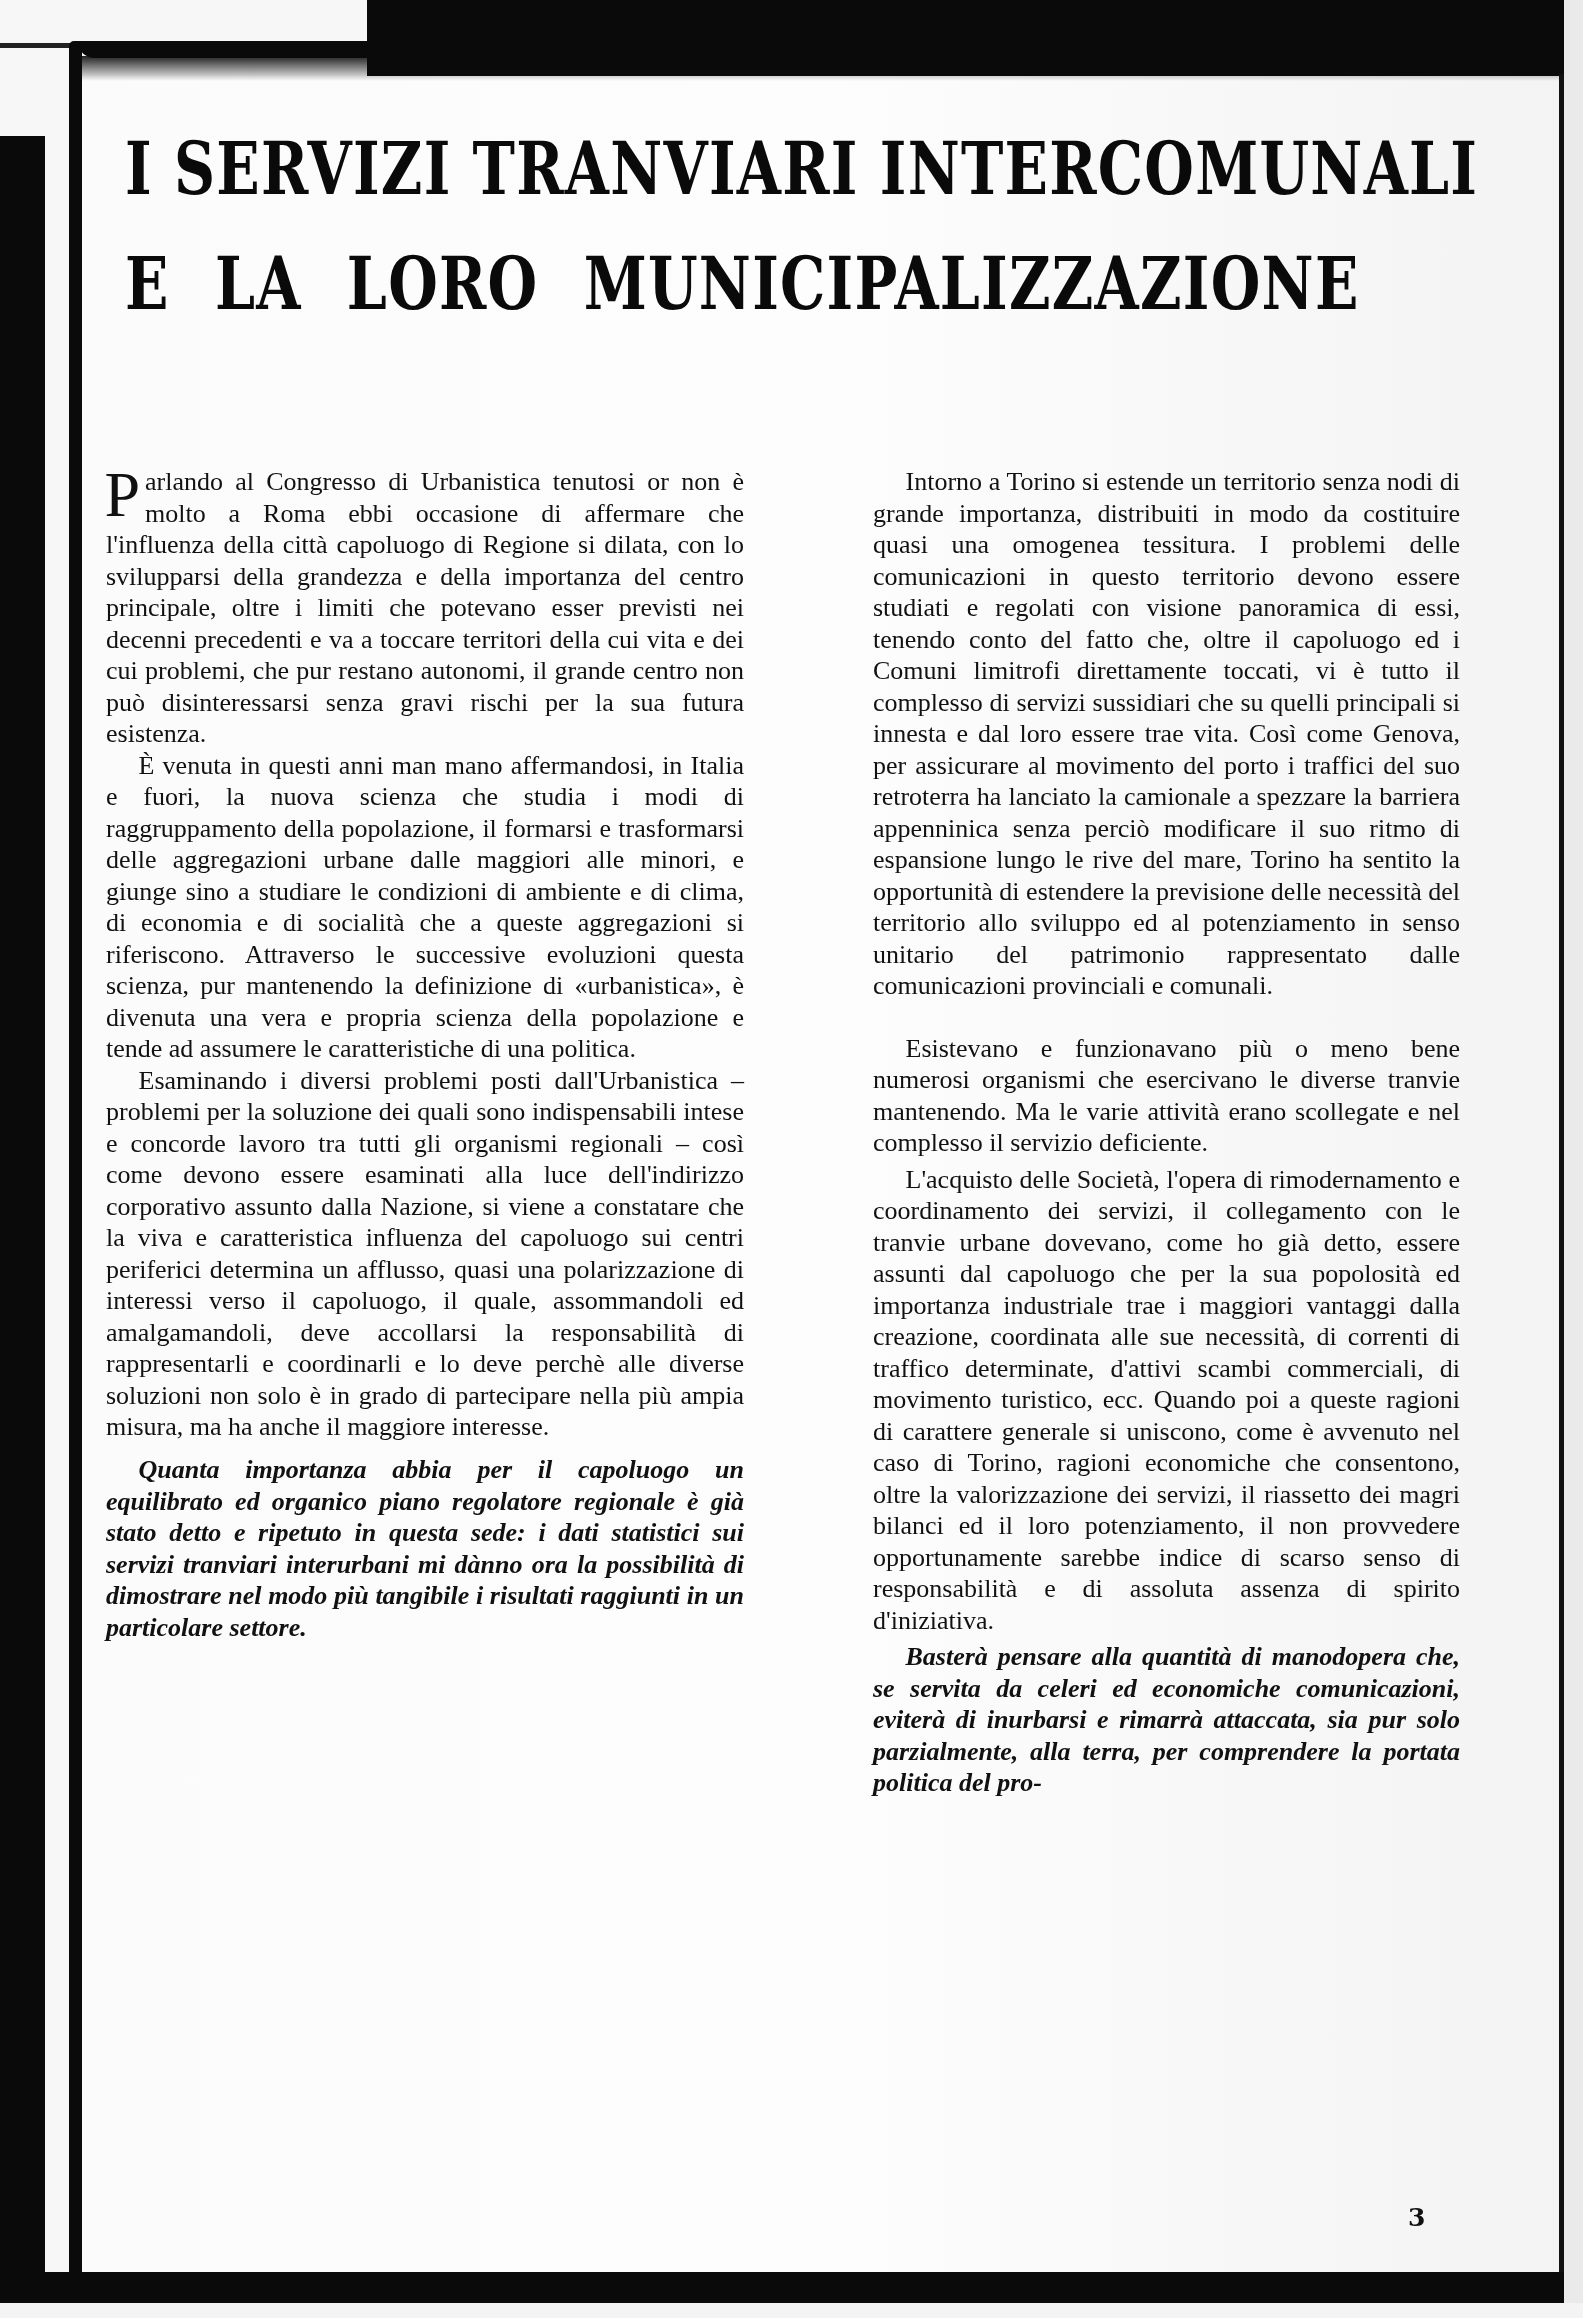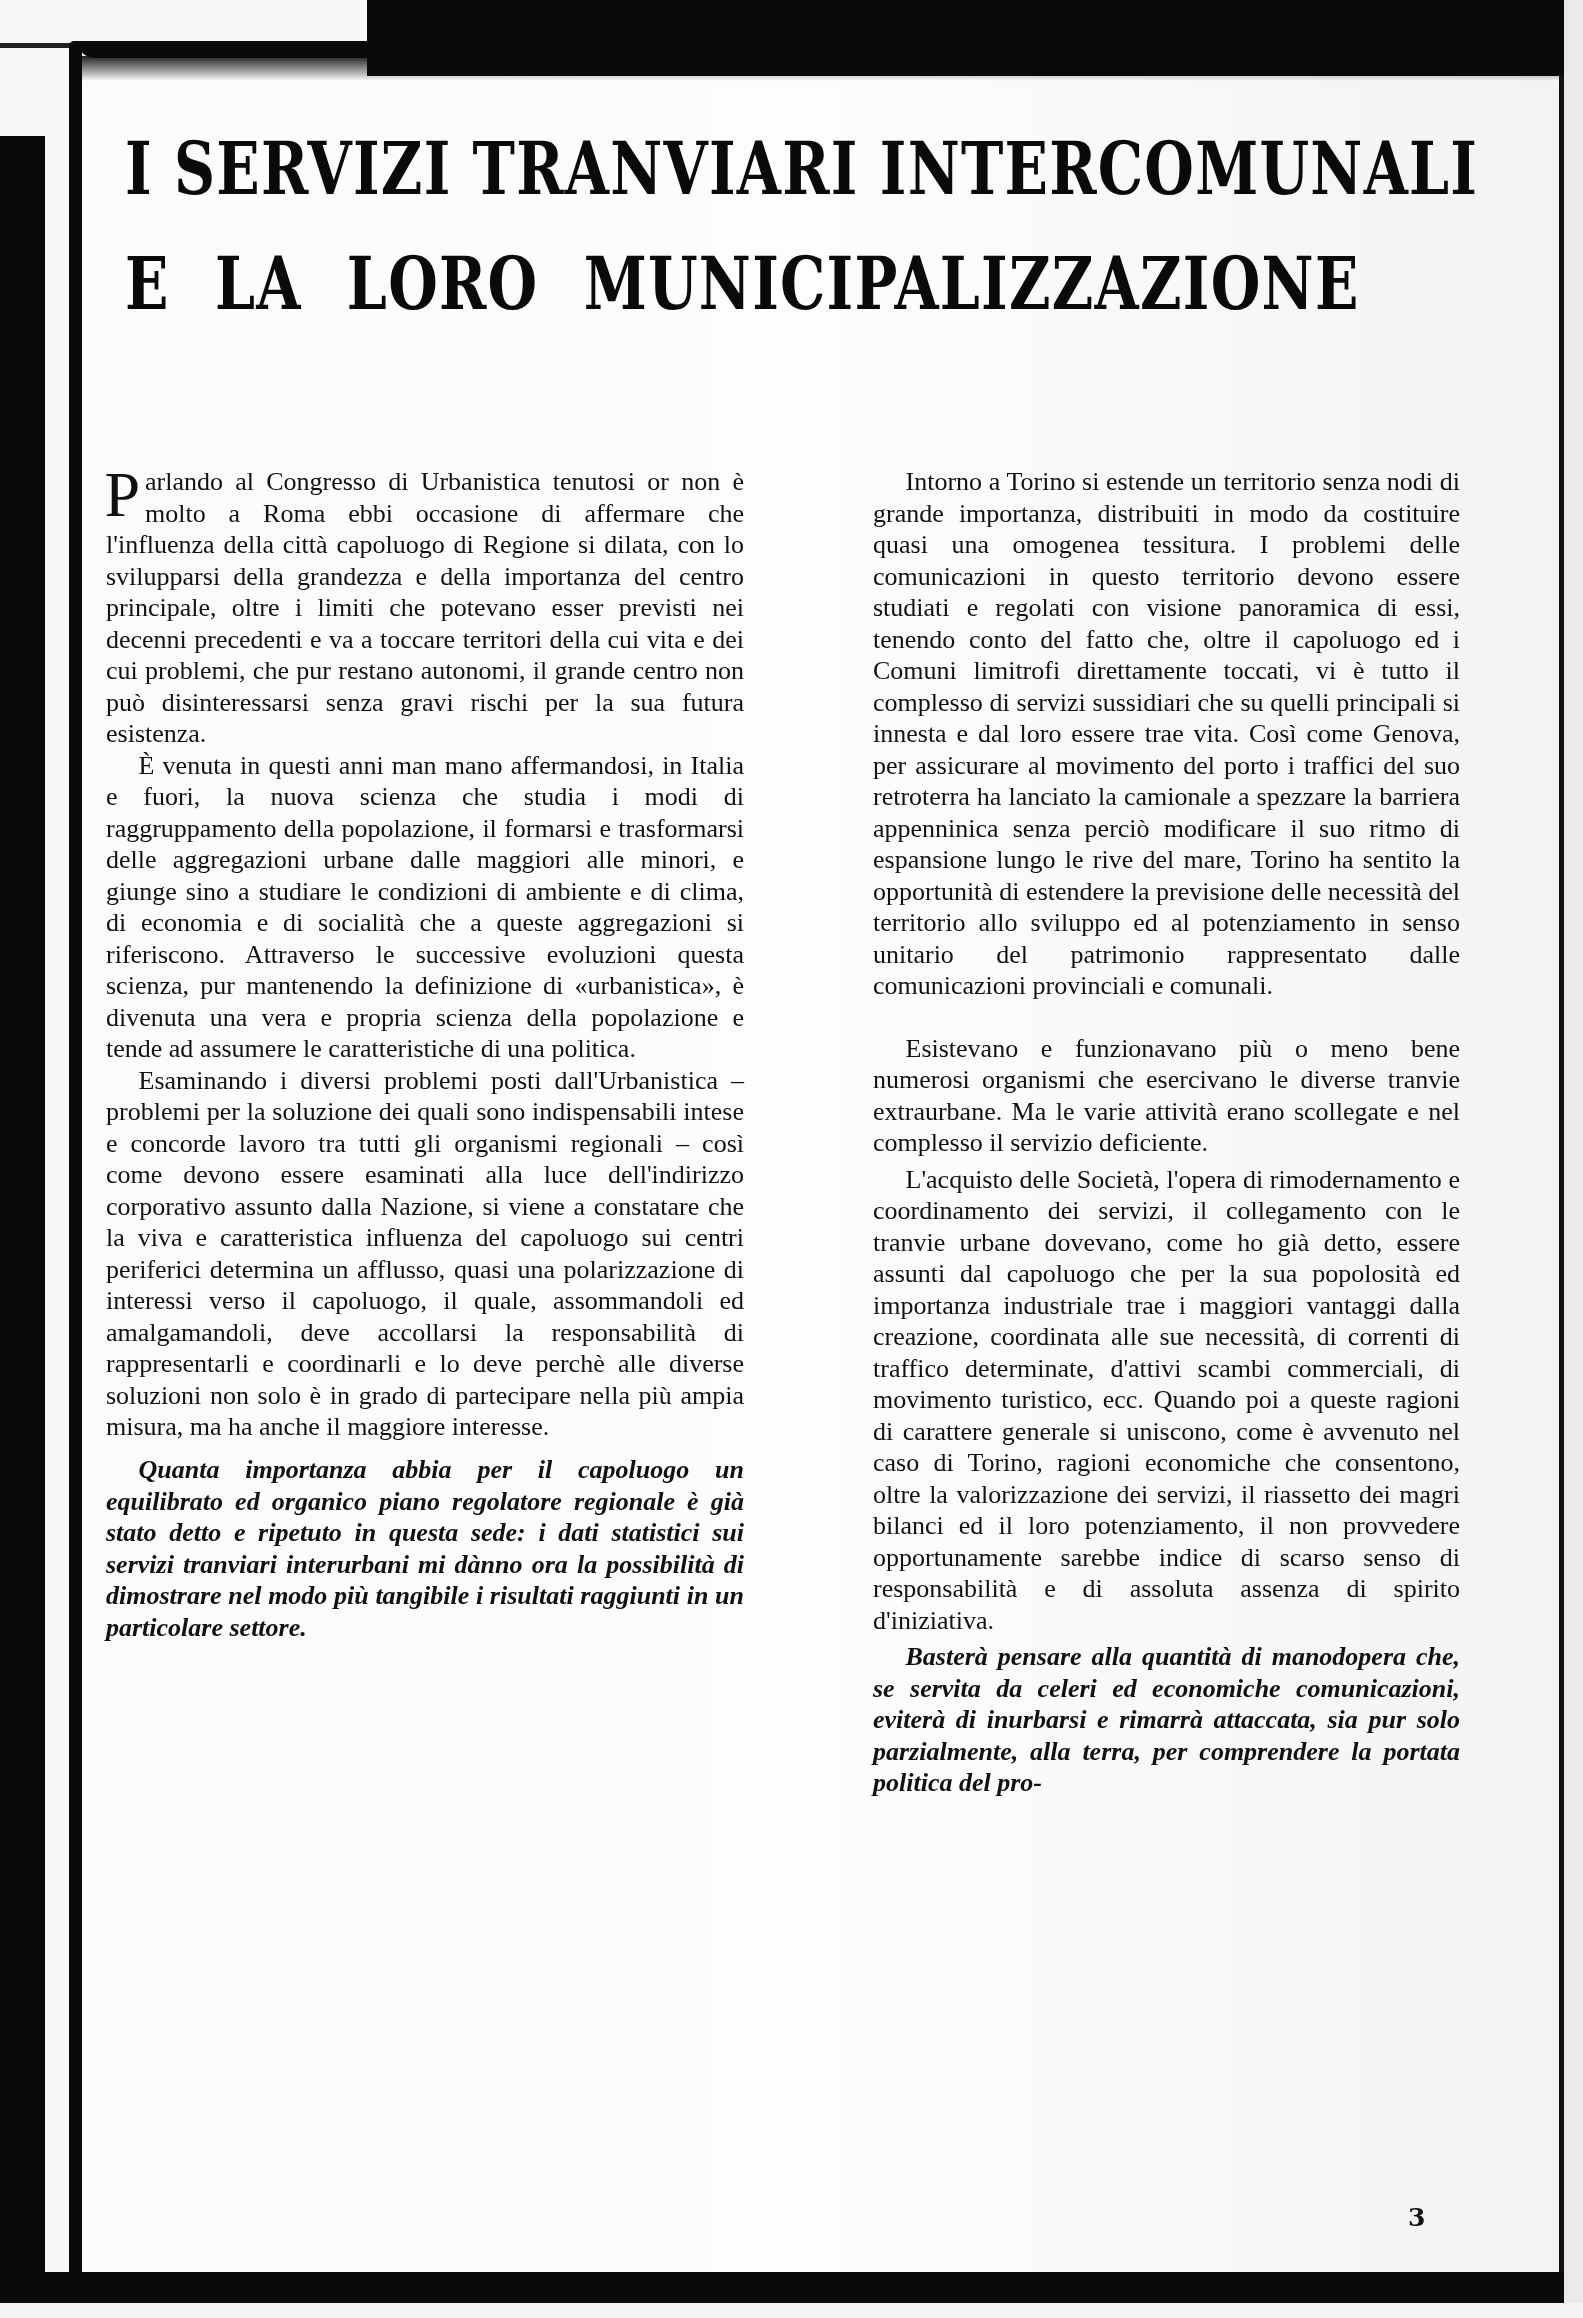--- a/index.html
+++ b/index.html
@@ -62,19 +62,19 @@
 
 <div class="col left">
   <p><span class="dropcap">P</span><span>arlando al Congresso di Urbanistica tenutosi or non è molto a Roma ebbi occasione di affermare che l'influenza della città capoluogo di Regione si dilata, con lo svilupparsi della grandezza e della importanza del centro principale, oltre i limiti che potevano esser previsti nei decenni precedenti e va a toccare territori della cui vita e dei cui problemi, che pur restano autonomi, il grande centro non può disinteressarsi senza gravi rischi per la sua futura esistenza.</span></p>
   <p class="indent">È venuta in questi anni man mano affermandosi, in Italia e fuori, la nuova scienza che studia i modi di raggruppamento della popolazione, il formarsi e trasformarsi delle aggregazioni urbane dalle maggiori alle minori, e giunge sino a studiare le condizioni di ambiente e di clima, di economia e di socialità che a queste aggregazioni si riferiscono. Attraverso le successive evoluzioni questa scienza, pur mantenendo la definizione di «urbanistica», è divenuta una vera e propria scienza della popolazione e tende ad assumere le caratteristiche di una politica.</p>
   <p class="indent">Esaminando i diversi problemi posti dall'Urbanistica – problemi per la soluzione dei quali sono indispensabili intese e concorde lavoro tra tutti gli organismi regionali – così come devono essere esaminati alla luce dell'indirizzo corporativo assunto dalla Nazione, si viene a constatare che la viva e caratteristica influenza del capoluogo sui centri periferici determina un afflusso, quasi una polarizzazione di interessi verso il capoluogo, il quale, assommandoli ed amalgamandoli, deve accollarsi la responsabilità di rappresentarli e coordinarli e lo deve perchè alle diverse soluzioni non solo è in grado di partecipare nella più ampia misura, ma ha anche il maggiore interesse.</p>
   <p class="indent bold" style="margin-top:11.5px">Quanta importanza abbia per il capoluogo un equilibrato ed organico piano regolatore regionale è già stato detto e ripetuto in questa sede: i dati statistici sui servizi tranviari interurbani mi dànno ora la possibilità di dimostrare nel modo più tangibile i risultati raggiunti in un particolare settore.</p>
 </div>
 
 <div class="col right">
   <p class="indent">Intorno a Torino si estende un territorio senza nodi di grande importanza, distribuiti in modo da costituire quasi una omogenea tessitura. I problemi delle comunicazioni in questo territorio devono essere studiati e regolati con visione panoramica di essi, tenendo conto del fatto che, oltre il capoluogo ed i Comuni limitrofi direttamente toccati, vi è tutto il complesso di servizi sussidiari che su quelli principali si innesta e dal loro essere trae vita. Così come Genova, per assicurare al movimento del porto i traffici del suo retroterra ha lanciato la camionale a spezzare la barriera appenninica senza perciò modificare il suo ritmo di espansione lungo le rive del mare, Torino ha sentito la opportunità di estendere la previsione delle necessità del territorio allo sviluppo ed al potenziamento in senso unitario del patrimonio rappresentato dalle comunicazioni provinciali e comunali.</p>
-  <p class="indent gap">Esistevano e funzionavano più o meno bene numerosi organismi che esercivano le diverse tranvie extraurbane. Ma le varie attività erano scollegate e nel complesso il servizio deficiente.</p>
+  <p class="indent gap">Esistevano e funzionavano più o meno bene numerosi organismi che esercivano le diverse tranvie mantenendo. Ma le varie attività erano scollegate e nel complesso il servizio deficiente.</p>
   <p class="indent" style="margin-top:5px">L'acquisto delle Società, l'opera di rimodernamento e coordinamento dei servizi, il collegamento con le tranvie urbane dovevano, come ho già detto, essere assunti dal capoluogo che per la sua popolosità ed importanza industriale trae i maggiori vantaggi dalla creazione, coordinata alle sue necessità, di correnti di traffico determinate, d'attivi scambi commerciali, di movimento turistico, ecc. Quando poi a queste ragioni di carattere generale si uniscono, come è avvenuto nel caso di Torino, ragioni economiche che consentono, oltre la valorizzazione dei servizi, il riassetto dei magri bilanci ed il loro potenziamento, il non provvedere opportunamente sarebbe indice di scarso senso di responsabilità e di assoluta assenza di spirito d'iniziativa.</p>
   <p class="indent bold" style="margin-top:5px">Basterà pensare alla quantità di manodopera che, se servita da celeri ed economiche comunicazioni, eviterà di inurbarsi e rimarrà attaccata, sia pur solo parzialmente, alla terra, per comprendere la portata politica del pro-</p>
 </div>
 
 <div class="pagenum">3</div>
 
 
 </body></html>

